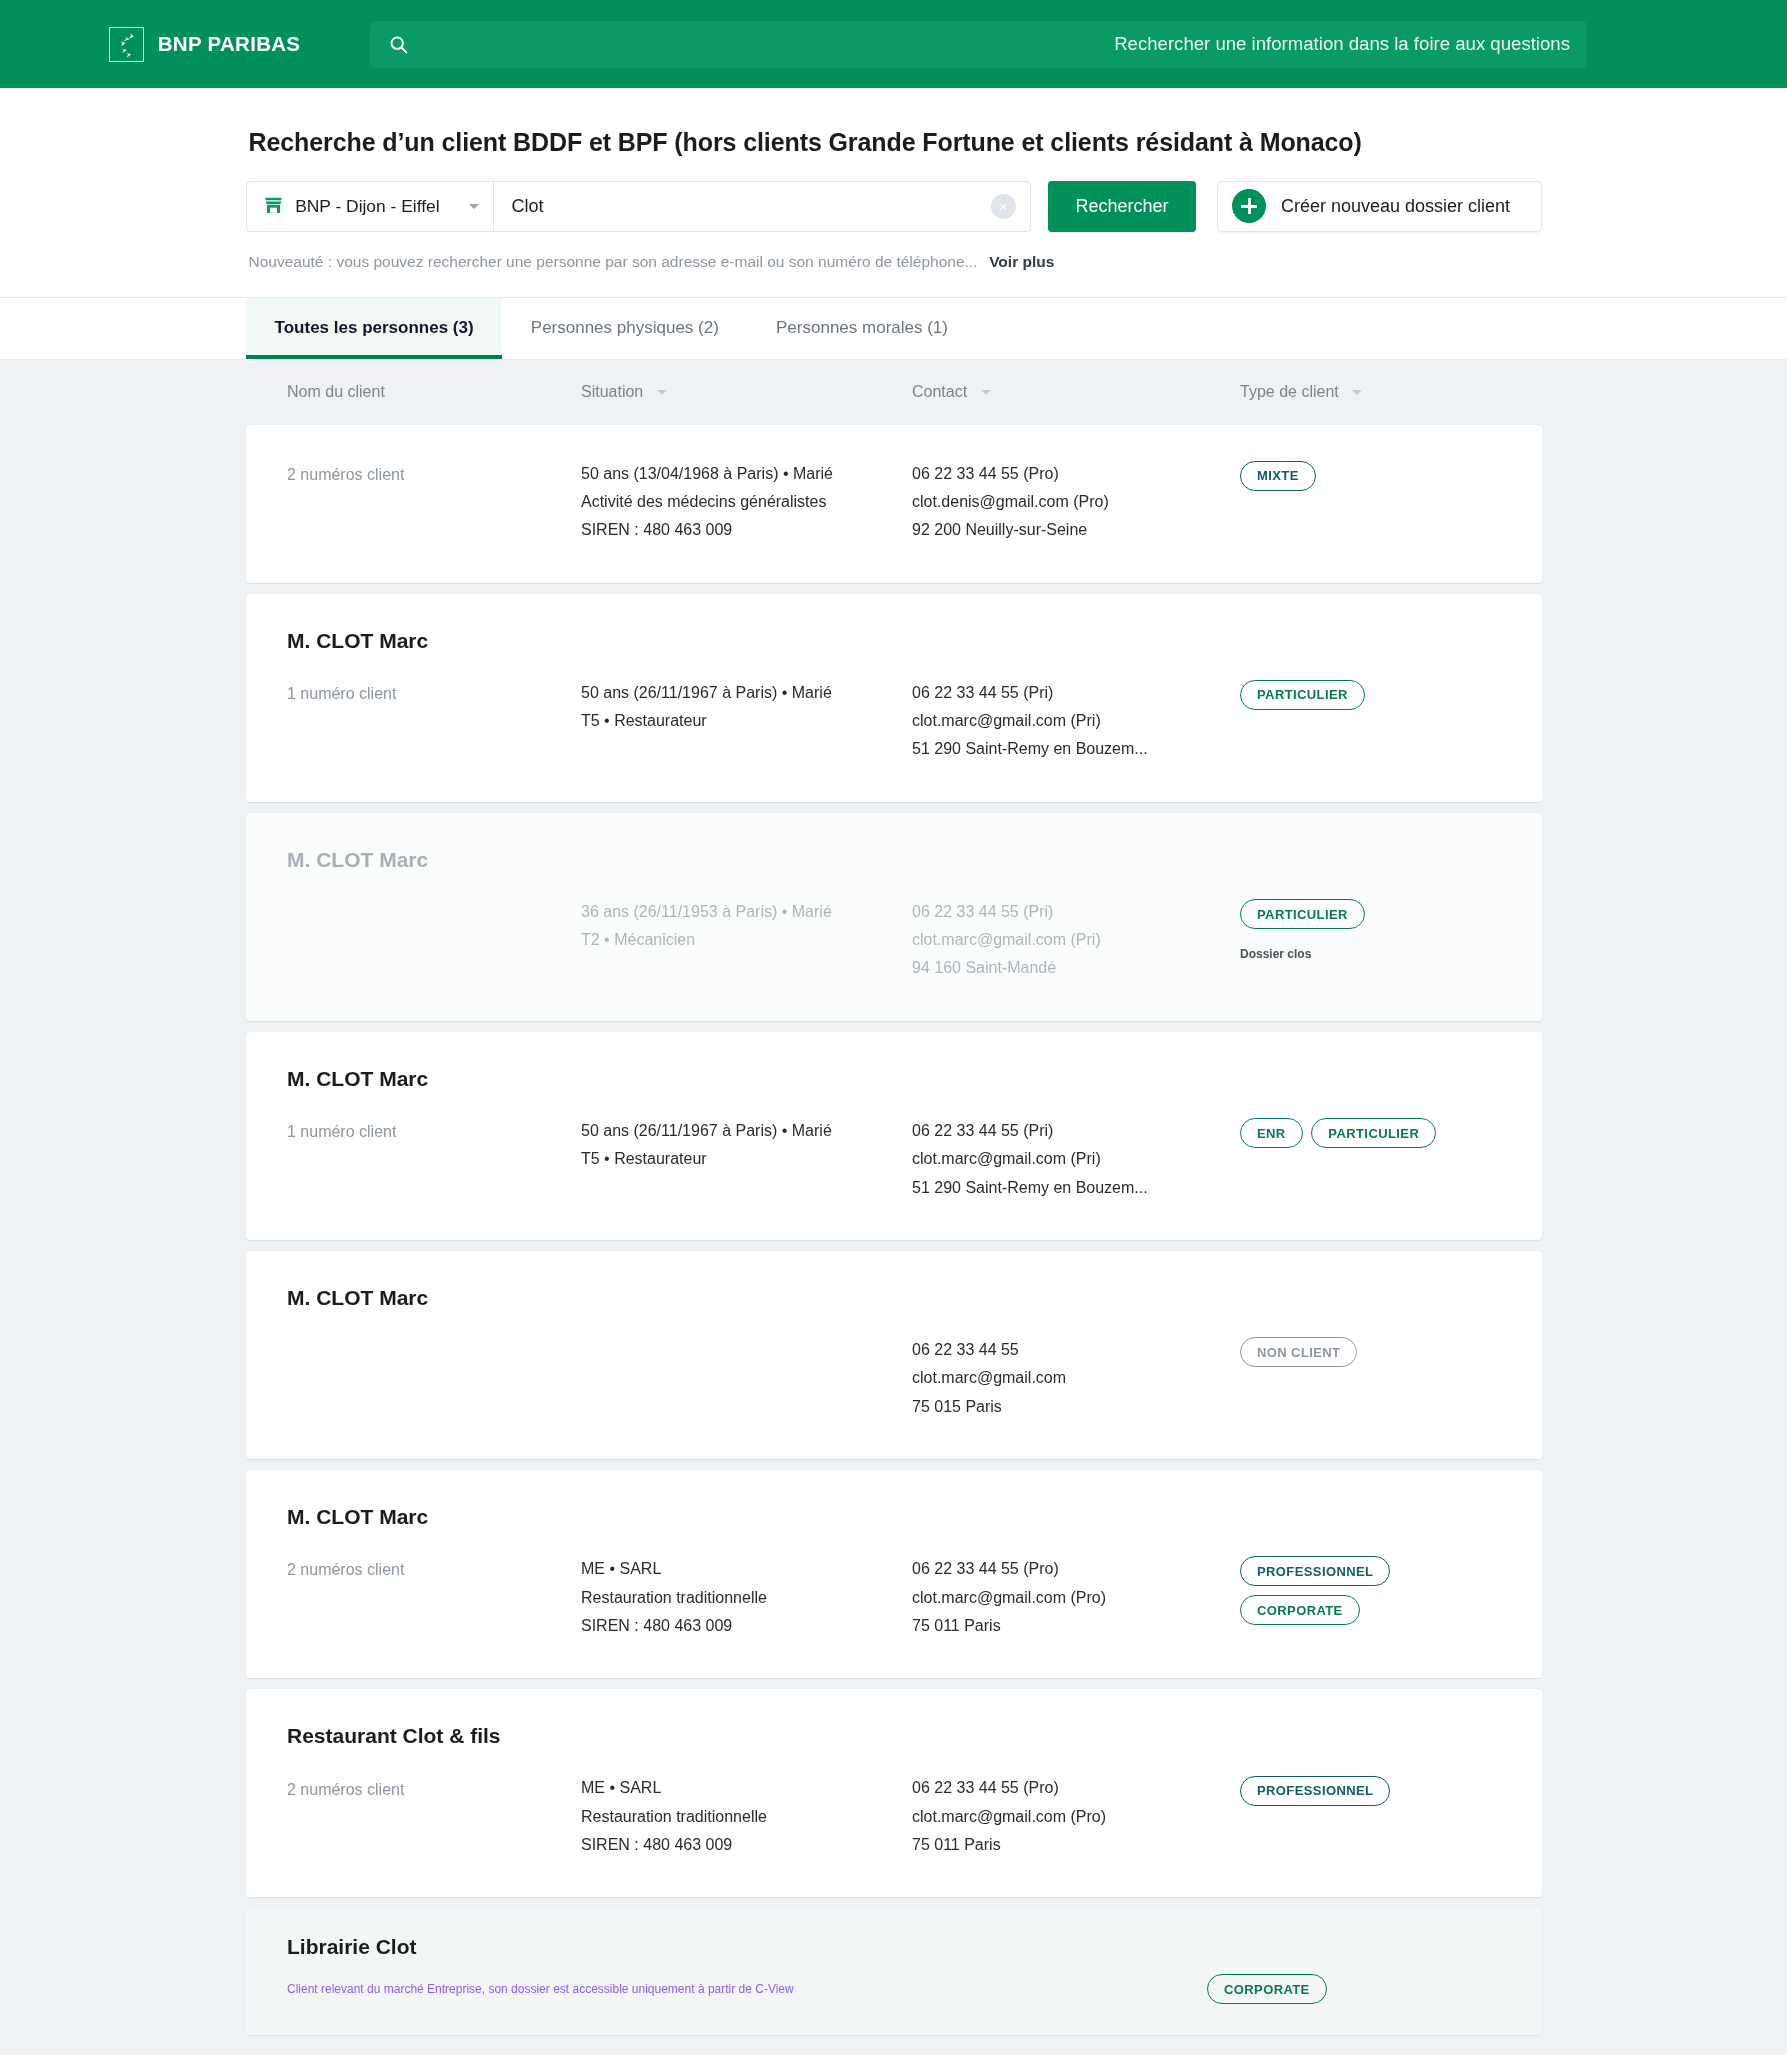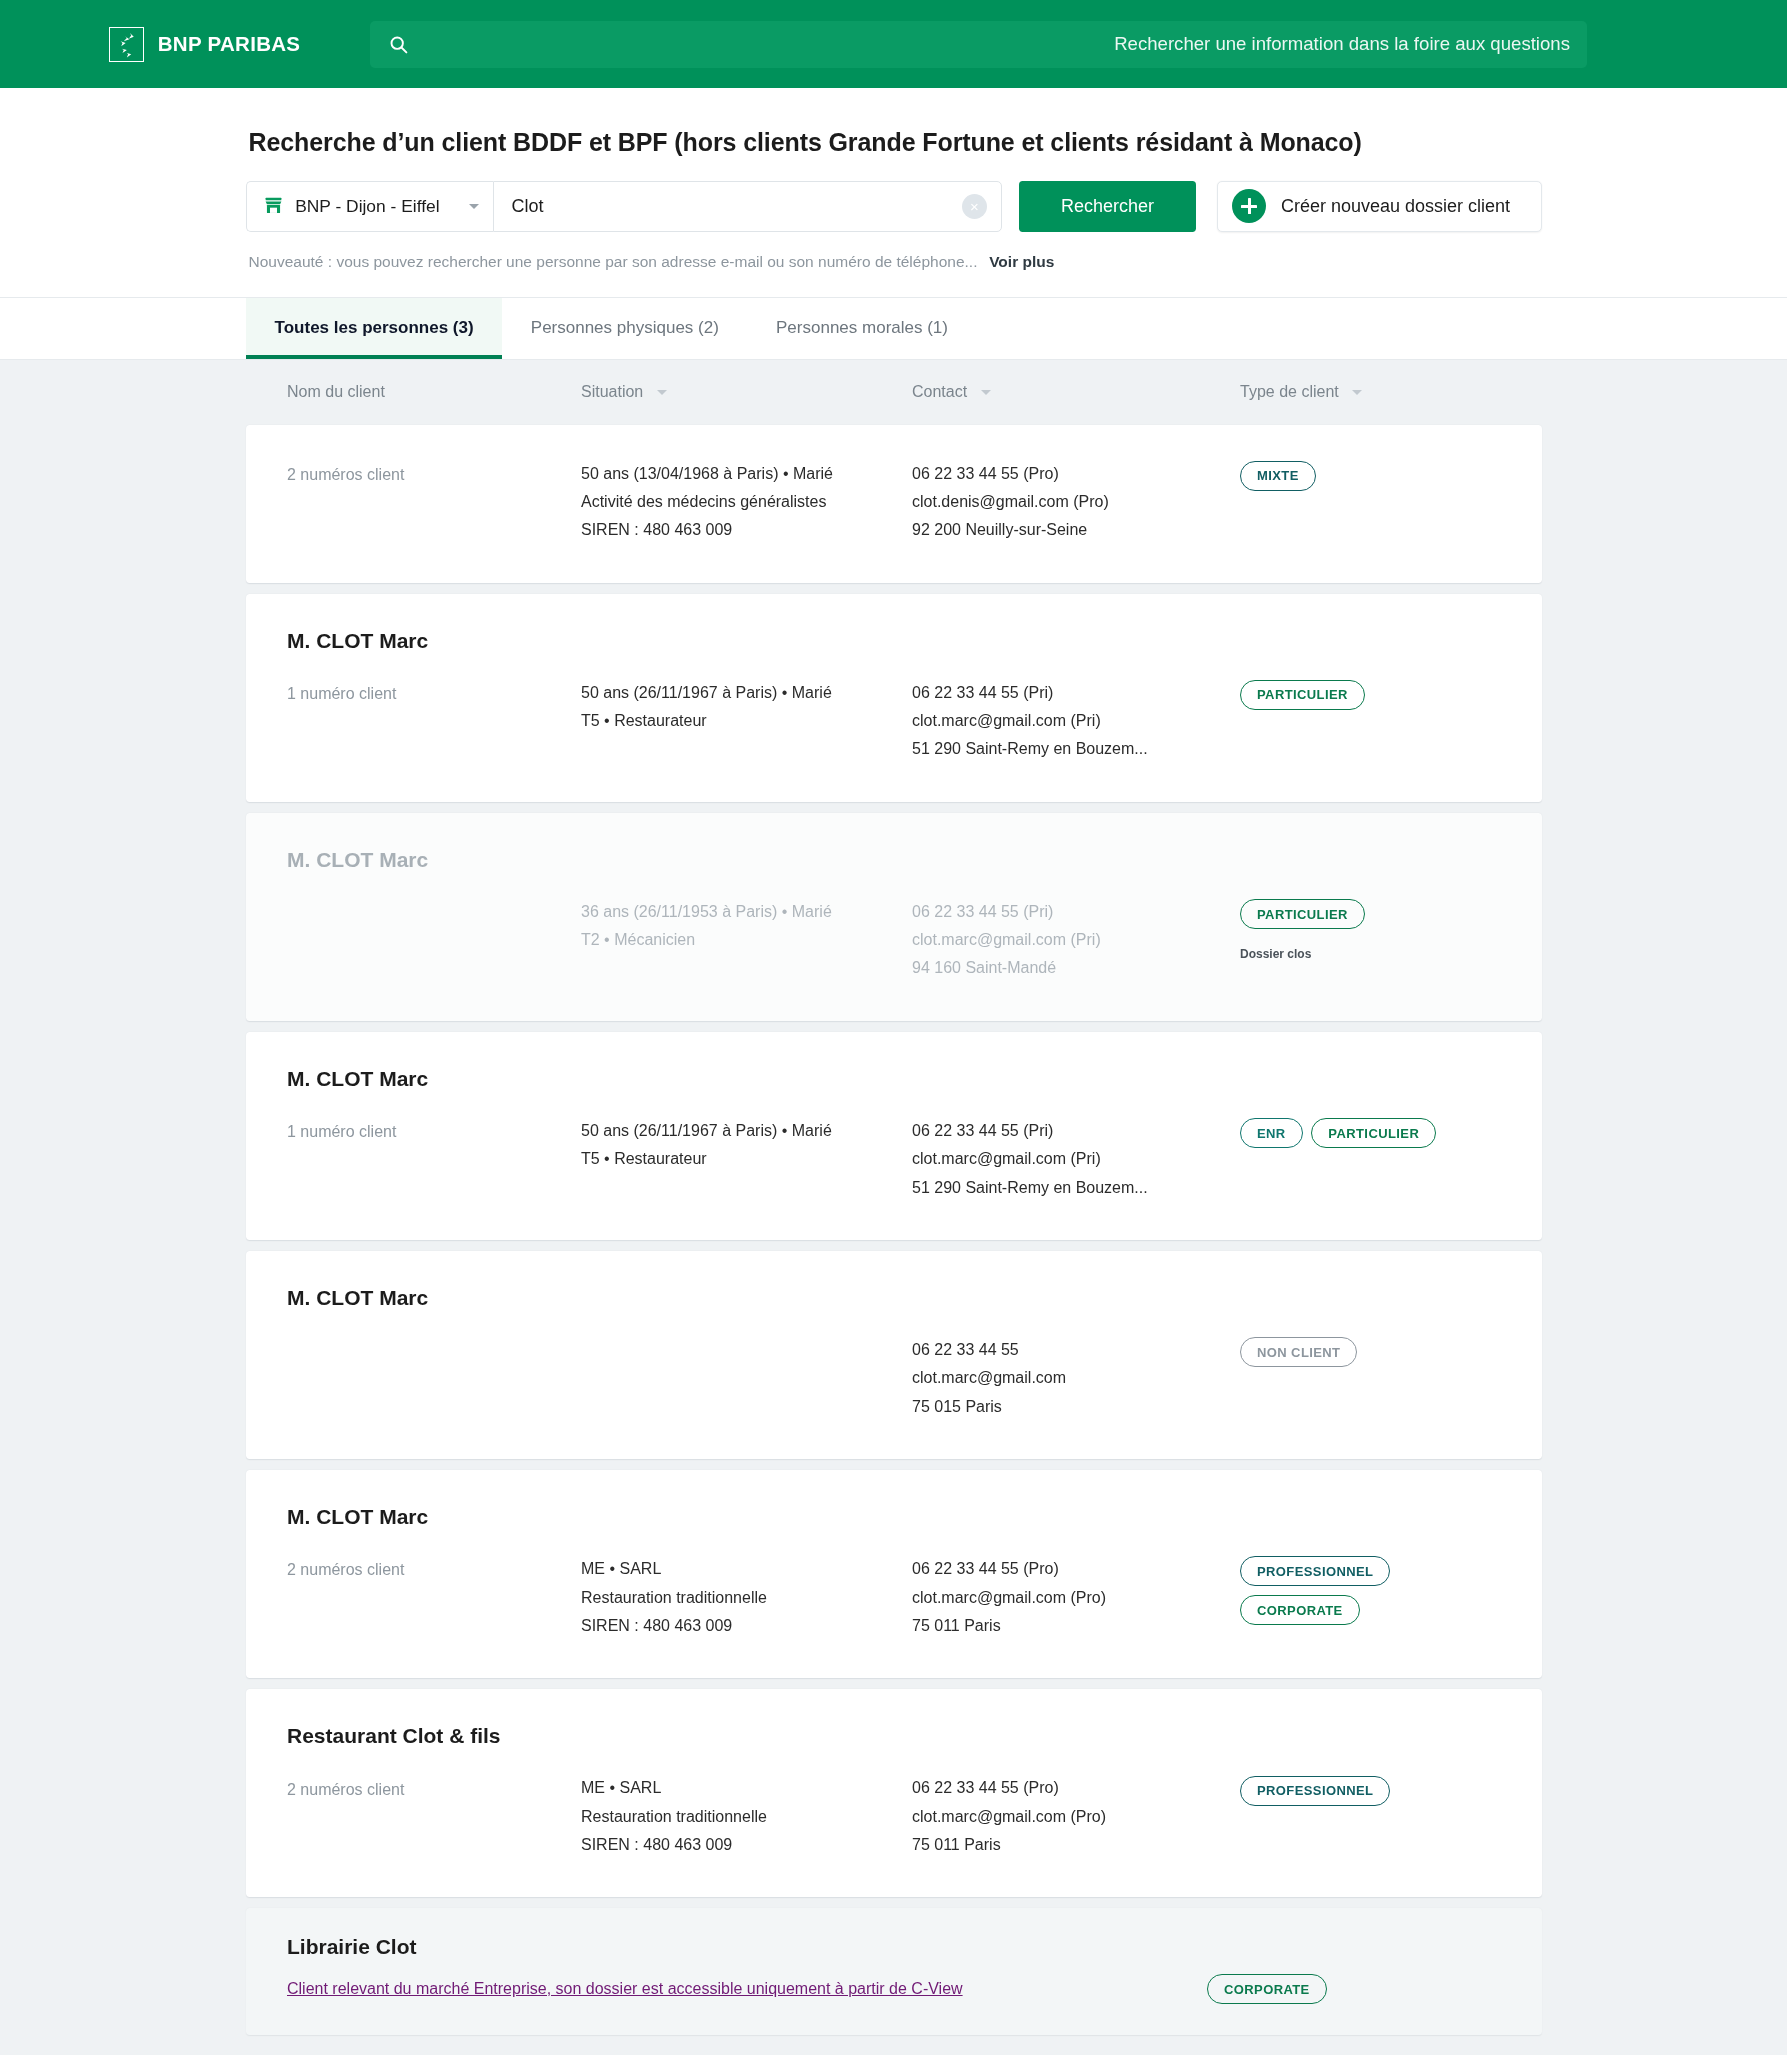--- a/index.html
+++ b/index.html
@@ -146,21 +146,21 @@
     font-size: 15px;
     line-height: 25px;
     text-align: center;
     cursor: pointer;
     flex: 0 0 auto;
     font-family: inherit;
     padding: 0;
   }
   .btn-search {
     margin-left: 17.4px;
-    width: 177px;
+    width: 148px;
     background: #00915a;
     color: #ffffff;
     border: none;
     border-radius: 3.7px;
     font-size: 18px;
     font-family: inherit;
     cursor: pointer;
     flex: 0 0 auto;
   }
   .btn-create {
@@ -300,21 +300,21 @@
   .cell { font-size: 16px; line-height: 1.77; }
   .cell.name-col { width: 294px; color: #8d969e; padding-top: 1.2px; }
   .cell.situation-col { width: 331px; color: #2b2b2b; }
   .cell.contact-col { width: 328px; color: #2b2b2b; }
   .cell.type-col { flex: 1; padding-top: 1.2px; }
 
   .card.muted .cell.situation-col,
   .card.muted .cell.contact-col,
   .card.muted .cell.name-col { color: #aeb5bb; }
 
-  .card.plain .subtitle { font-size: 16px; color: #701a75; text-decoration: underline; }
+  .card.plain .subtitle { font-size: 12px; color: #8b5cf6; }
 
   .badges { display: flex; align-items: center; gap: 8.7px; flex-wrap: wrap; }
   .badge {
     display: inline-flex;
     align-items: center;
     justify-content: center;
     height: 30px;
     padding: 0 16px;
     border-radius: 15px;
     border: 1.2px solid currentColor;

